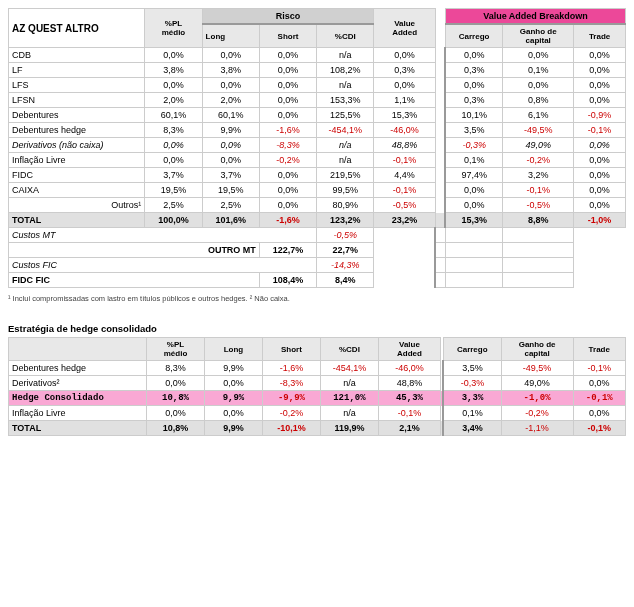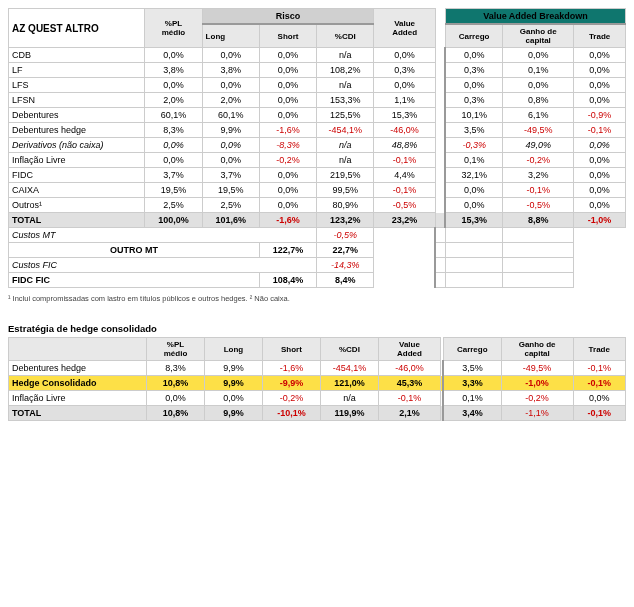--- a/index.html
+++ b/index.html
@@ -29,21 +29,21 @@
     td:first-child, th:first-child {
       text-align: left;
     }
     .header-risco {
       background: #d0d0d0;
       font-weight: bold;
       text-align: center;
       border-bottom: 2px solid #999;
     }
     .header-vab {
-      background: #0f766e;
+      background: #ec4899;
       font-weight: bold;
       text-align: center;
       border-bottom: 2px solid #999;
     }
     .row-italic td {
       font-style: italic;
     }
     .section-title {
       font-weight: bold;
       font-size: 9.5px;
@@ -187,38 +187,38 @@
         <td style="">0,0%</td>
       </tr>
       <tr>
         <td style="text-align:left;">FIDC</td>
         <td style="">3,7%</td>
         <td style="">3,7%</td>
         <td style="">0,0%</td>
         <td style="">219,5%</td>
         <td style="">4,4%</td>
         <td style="border: none; width: 2px; padding: 0px;"></td>
-        <td style="border-left:2px solid #999;">32,1%</td>
+        <td style="border-left:2px solid #999;">97,4%</td>
         <td style="">3,2%</td>
         <td style="">0,0%</td>
       </tr>
       <tr>
         <td style="text-align:left;">CAIXA</td>
         <td style="">19,5%</td>
         <td style="">19,5%</td>
         <td style="">0,0%</td>
         <td style="">99,5%</td>
         <td style="color:#c00;">-0,1%</td>
         <td style="border: none; width: 2px; padding: 0px;"></td>
         <td style="border-left:2px solid #999;">0,0%</td>
         <td style="color:#c00;">-0,1%</td>
         <td style="">0,0%</td>
       </tr>
       <tr>
-        <td style="text-align:left;">Outros¹</td>
+        <td style="text-align:right;">Outros¹</td>
         <td style="">2,5%</td>
         <td style="">2,5%</td>
         <td style="">0,0%</td>
         <td style="">80,9%</td>
         <td style="color:#c00;">-0,5%</td>
         <td style="border: none; width: 2px; padding: 0px;"></td>
         <td style="border-left:2px solid #999;">0,0%</td>
         <td style="color:#c00;">-0,5%</td>
         <td style="">0,0%</td>
       </tr>
@@ -236,21 +236,21 @@
       </tr>
       <tr>
         <td colspan="4" style="text-align: left; font-style: italic; border: 1px solid rgb(204, 204, 204);">Custos MT</td>
         <td style="color: rgb(204, 0, 0); font-style: italic; border: 1px solid rgb(204, 204, 204);">-0,5%</td>
         <td style="border: none;"></td>
         <td style="border-width: 1px 1px 1px 2px; border-style: solid; border-color: rgb(204, 204, 204) rgb(204, 204, 204) rgb(204, 204, 204) rgb(153, 153, 153); border-image: initial;"></td>
         <td style="border: 1px solid rgb(204, 204, 204);"></td>
         <td style="border: 1px solid rgb(204, 204, 204);"></td>
       </tr>
       <tr style="font-weight: bold;">
-        <td colspan="3" style="text-align: center; border: 1px solid rgb(204, 204, 204);">OUTRO MT</td>
+        <td colspan="3" style="text-align: right; border: 1px solid rgb(204, 204, 204);">OUTRO MT</td>
         <td style="border: 1px solid rgb(204, 204, 204); font-weight: bold;">122,7%</td>
         <td style="border: 1px solid rgb(204, 204, 204); font-weight: bold;">22,7%</td>
         <td style="border: none;"></td>
         <td style="border-width: 1px 1px 1px 2px; border-style: solid; border-color: rgb(204, 204, 204) rgb(204, 204, 204) rgb(204, 204, 204) rgb(153, 153, 153); border-image: initial;"></td>
         <td style="border: 1px solid rgb(204, 204, 204);"></td>
         <td style="border: 1px solid rgb(204, 204, 204);"></td>
       </tr>
       <tr>
         <td colspan="4" style="text-align: left; font-style: italic; border: 1px solid rgb(204, 204, 204);">Custos FIC</td>
         <td style="color: rgb(204, 0, 0); font-style: italic; border: 1px solid rgb(204, 204, 204); margin-top: 48px;">-14,3%</td>
@@ -308,21 +308,33 @@
         <td style="">8,3%</td>
         <td style="">9,9%</td>
         <td style="color:#c00;">-1,6%</td>
         <td style="color:#c00;">-454,1%</td>
         <td style="color:#c00;">-46,0%</td>
         <td style="border: none; width: 2px; padding: 0px;"></td>
         <td style="border-left:2px solid #999;">3,5%</td>
         <td style="color:#c00;">-49,5%</td>
         <td style="color:#c00;">-0,1%</td>
       </tr>
-      <tr style="font-weight: bold; background: #fde047;">
+      <tr>
+        <td style="text-align:left;">Derivativos²</td>
+        <td style="">0,0%</td>
+        <td style="">0,0%</td>
+        <td style="color:#c00;">-8,3%</td>
+        <td style="">n/a</td>
+        <td style="">48,8%</td>
+        <td style="border: none; width: 2px; padding: 0px;"></td>
+        <td style="border-left:2px solid #999;color:#c00;">-0,3%</td>
+        <td style="">49,0%</td>
+        <td style="">0,0%</td>
+      </tr>
+      <tr style="font-weight: bold; background: #f9a8d4; font-family: Liberation Mono, monospace;">
         <td style="text-align:left;font-weight:bold;">Hedge Consolidado</td>
         <td style="font-weight:bold;">10,8%</td>
         <td style="font-weight:bold;">9,9%</td>
         <td style="color:#c00;font-weight:bold;">-9,9%</td>
         <td style="font-weight:bold;">121,0%</td>
         <td style="font-weight:bold;">45,3%</td>
         <td style="border: none; width: 2px; padding: 0px;"></td>
         <td style="border-left:2px solid #999;font-weight:bold;">3,3%</td>
         <td style="color:#c00;font-weight:bold;">-1,0%</td>
         <td style="color:#c00;font-weight:bold;">-0,1%</td>

